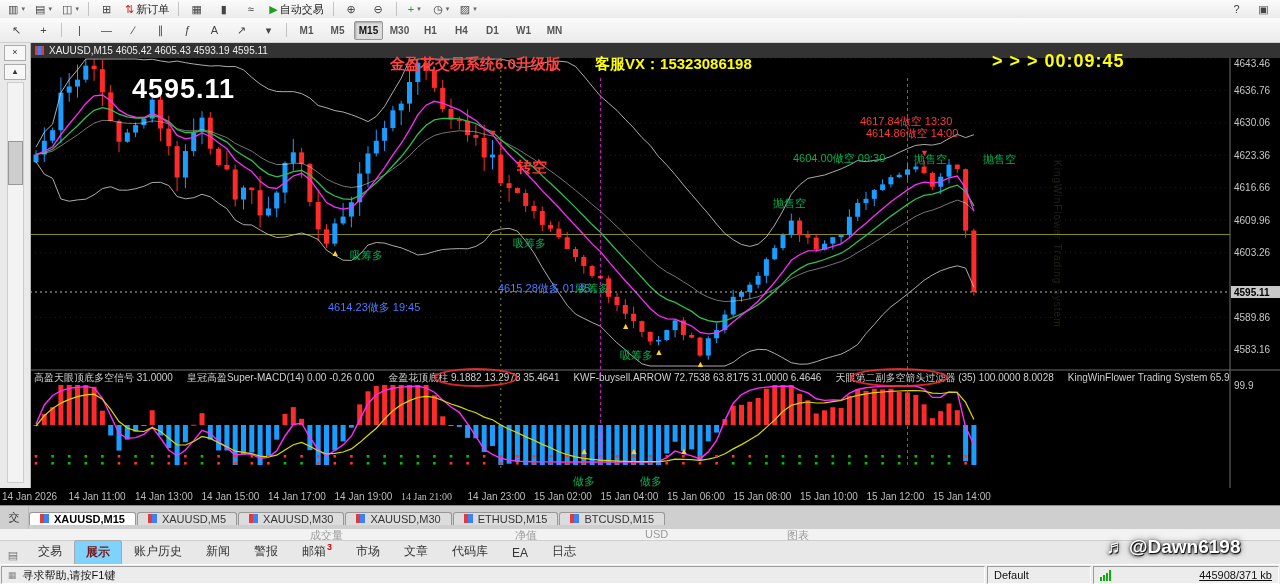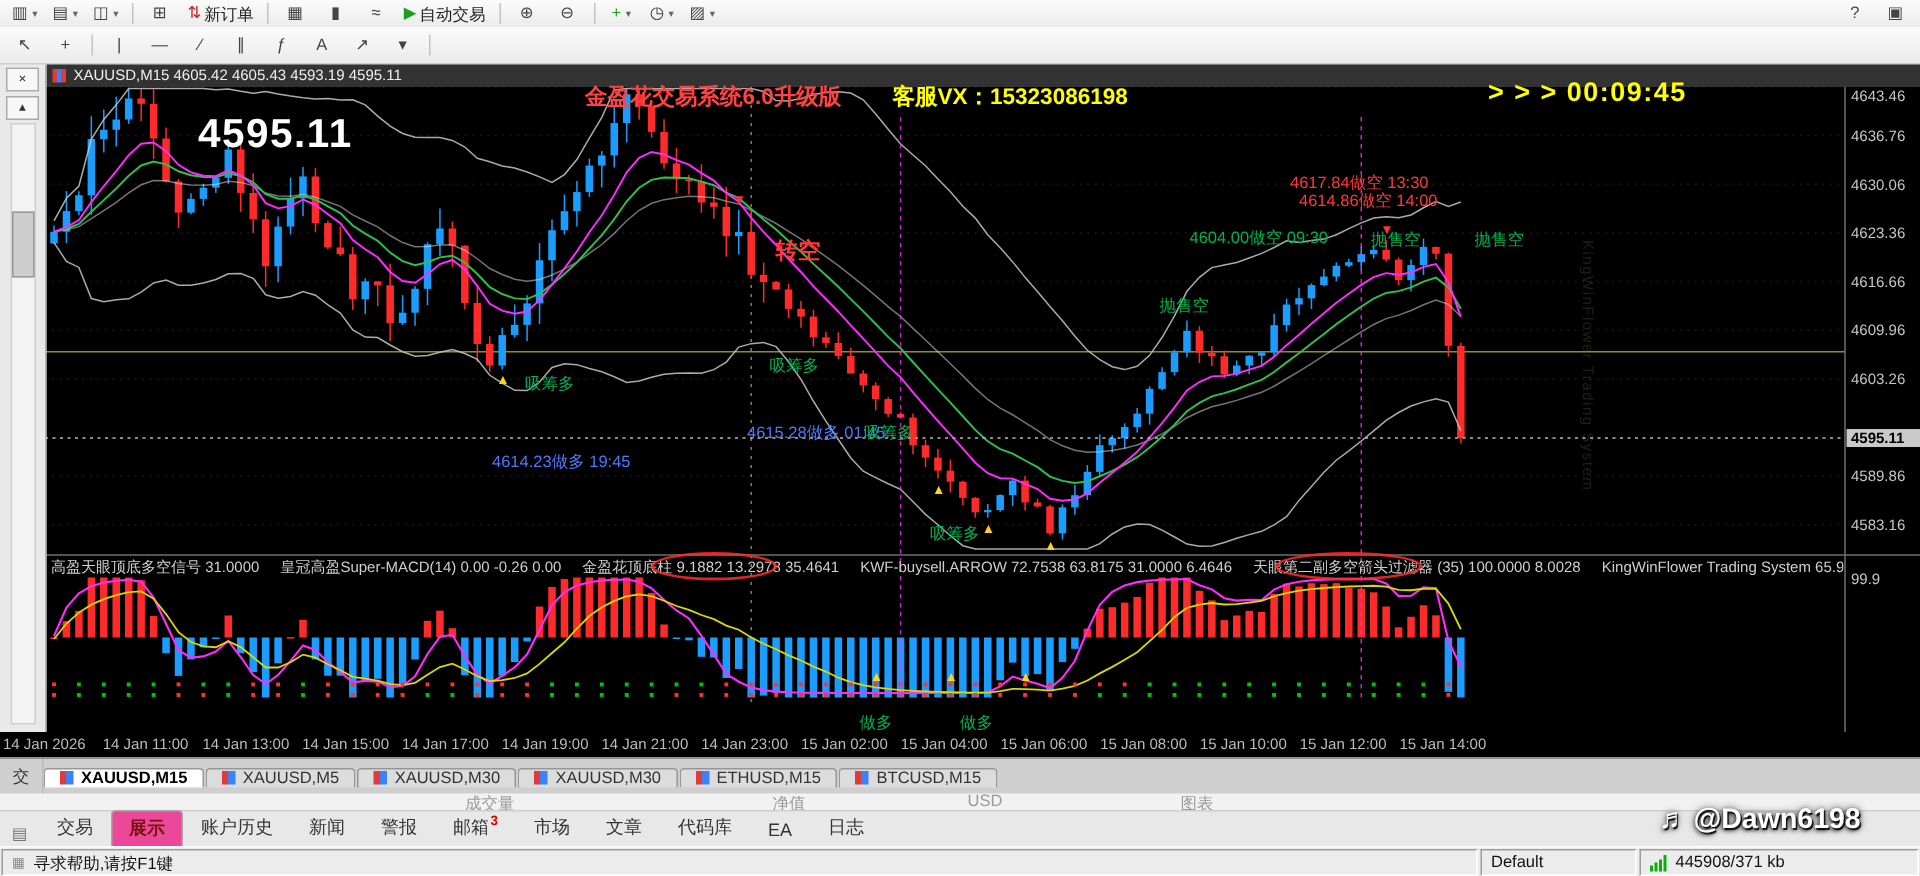--- a/index.html
+++ b/index.html
@@ -80,34 +80,34 @@
   .tab-icon{width:9px;height:9px;background:linear-gradient(90deg,#e03a3a 0 45%,#3b82f6 45%);flex:0 0 auto;}
 
   
   #toolbox-peek{position:absolute;left:0;top:528px;width:1280px;height:12px;background:#f2f2f2;z-index:4;}
   #toolbox-peek span{position:absolute;top:0;font-size:11px;color:#9a9a9a;white-space:nowrap;}
   #toolbox-tabs{position:absolute;left:0;top:540px;width:1280px;height:24px;background:#e8e8e8;
     border-top:1px solid #cfcfcf;display:flex;align-items:flex-end;z-index:4;}
   .tb-mini{width:26px;height:20px;font-size:11px;color:#777;display:flex;align-items:center;justify-content:center;}
   #toolbox-tabs-list{display:flex;align-items:flex-end;height:100%;}
   .tool-tab{padding:3px 11px 4px;font-size:12px;color:#333;border:1px solid transparent;}
-  .tool-tab.active{background:#ec4899;border:1px solid #a8a8a8;border-bottom:none;font-weight:700;color:#7a1010;border-radius:3px 3px 0 0;}
+  .tool-tab.active{background:#7dd3fc;border:1px solid #a8a8a8;border-bottom:none;font-weight:700;color:#7a1010;border-radius:3px 3px 0 0;}
   .tab-badge{color:#e00000;font-size:9px;vertical-align:super;margin-left:1px;font-weight:700;}
 
   
   #status-bar{position:absolute;left:0;top:564px;width:1280px;height:20px;background:#ececec;
     border-top:1px solid #ffffff;display:flex;align-items:center;z-index:4;}
   .sb-cell{height:16px;margin:0 1px;display:flex;align-items:center;padding:0 6px;font-size:11px;color:#111;
     border:1px solid;border-color:#9d9d9d #ffffff #ffffff #9d9d9d;white-space:nowrap;overflow:hidden;}
   #sb-help{flex:1;gap:6px;}
   #sb-help .sb-icon{color:#888;font-size:9px;}
   #sb-profile{width:90px;}
   #sb-candle{width:450px;}
   #sb-candle span{margin-right:13px;}
-  #sb-traffic{width:172px;justify-content:flex-start;gap:6px;}
+  #sb-traffic{width:172px;justify-content:space-between;gap:6px;text-decoration:underline;}
   #signal-bars{display:inline-flex;align-items:flex-end;gap:1px;height:11px;}
   #signal-bars i{display:block;width:2px;background:#0cae0c;}
 
   
   #watermark{position:absolute;left:1106px;top:536px;z-index:60;display:flex;align-items:center;gap:4px;
     color:#fff;font-size:19px;font-weight:700;
     text-shadow:0 1px 3px rgba(0,0,0,.95),0 0 6px rgba(0,0,0,.7),1px 1px 0 rgba(0,0,0,.8);}
 </style>
 </head>
 <body>
@@ -210,20 +210,31 @@
           <span class="glyph">A</span>
         </div>
         <div class="tb-btn">
           <span class="glyph">↗</span>
         </div>
         <div class="tb-btn">
           <span class="glyph">▾</span>
         </div>
       </div>
     <div class="tb-sep"></div>
+    <div id="timeframes" class="tb-group">
+        <div class="tf-btn">M1</div>
+        <div class="tf-btn">M5</div>
+        <div class="tf-btn active">M15</div>
+        <div class="tf-btn">M30</div>
+        <div class="tf-btn">H1</div>
+        <div class="tf-btn">H4</div>
+        <div class="tf-btn">D1</div>
+        <div class="tf-btn">W1</div>
+        <div class="tf-btn">MN</div>
+      </div>
   </div>
 
   <div id="left-strip">
     <div id="strip-buttons">
         <div class="strip-btn">×</div>
         <div class="strip-btn">▴</div>
       </div>
     <div id="strip-scrollbar">
       <div id="strip-thumb"></div>
     </div>
@@ -770,21 +781,21 @@
     </div>
   </div>
 
   <div id="time-axis">
       <span style="left: 2px;">14 Jan 2026</span>
       <span style="left: 68.5px;">14 Jan 11:00</span>
       <span style="left: 135px;">14 Jan 13:00</span>
       <span style="left: 201.5px;">14 Jan 15:00</span>
       <span style="left: 268px;">14 Jan 17:00</span>
       <span style="left: 334.5px;">14 Jan 19:00</span>
-      <span style="left: 401px;">14 Jan 21:00</span>
+      <span style="left: 401px; font-family: Liberation Serif, serif;">14 Jan 21:00</span>
       <span style="left: 467.5px;">14 Jan 23:00</span>
       <span style="left: 534px;">15 Jan 02:00</span>
       <span style="left: 600.5px; text-align: center;">15 Jan 04:00</span>
       <span style="left: 667px;">15 Jan 06:00</span>
       <span style="left: 733.5px;">15 Jan 08:00</span>
       <span style="left: 800px;">15 Jan 10:00</span>
       <span style="left: 866.5px;">15 Jan 12:00</span>
       <span style="left: 933px;">15 Jan 14:00</span>
     </div>
 

